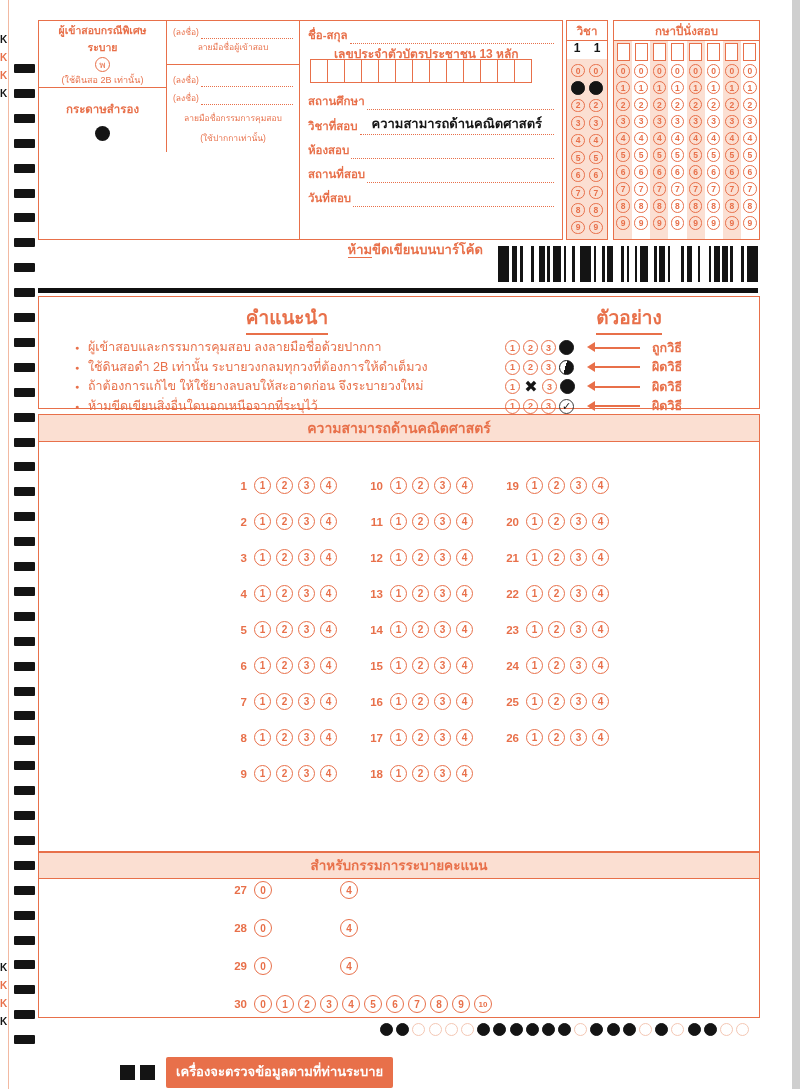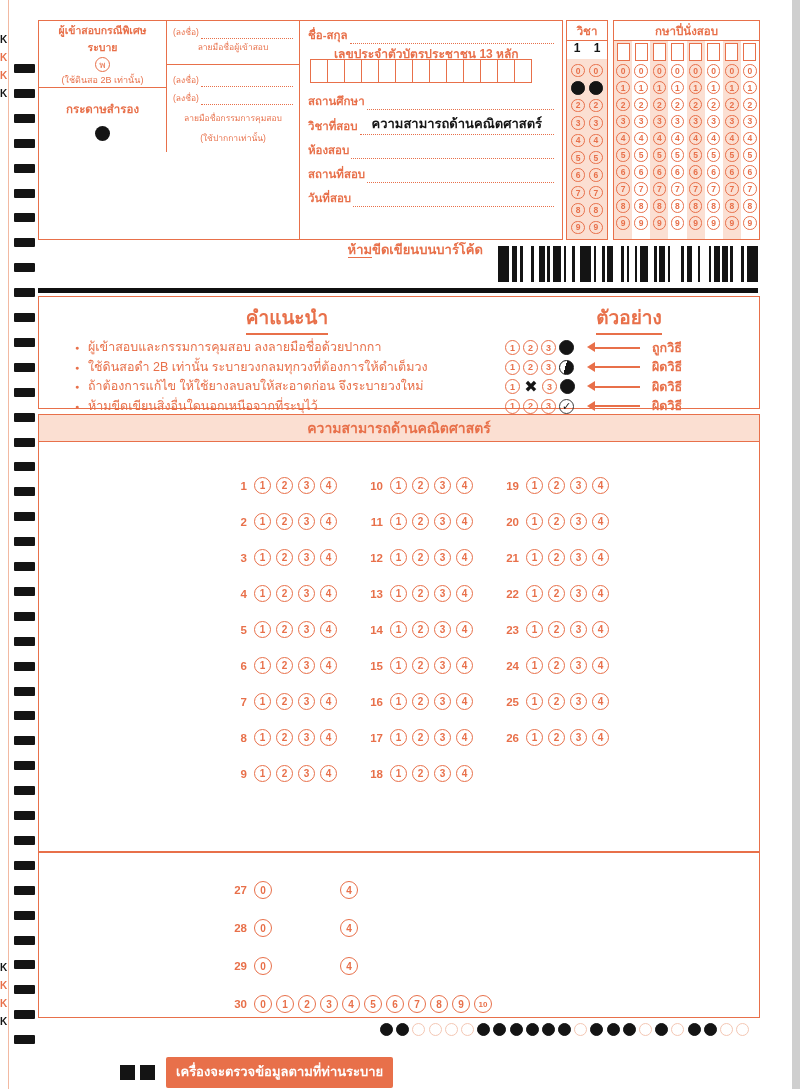--- a/index.html
+++ b/index.html
@@ -715,20 +715,21 @@
             <span class="bub a">2</span>
             <span class="bub a">3</span>
             <span class="bub a">4</span>
           </div>
           <div class="acell"></div>
         </div>
       </div>
   </div>
 
   <div class="box" id="score-box">
+    <div class="bar">สำหรับกรรมการระบายคะแนน</div>
     <div id="score-rows">
         <div class="srow">
           <span class="qnum">27</span>
           <span class="sgroup">
             <span class="bub sc">0</span>
           </span>
           <span class="sgroup gap">
             <span class="bub sc">4</span>
           </span>
         </div>

